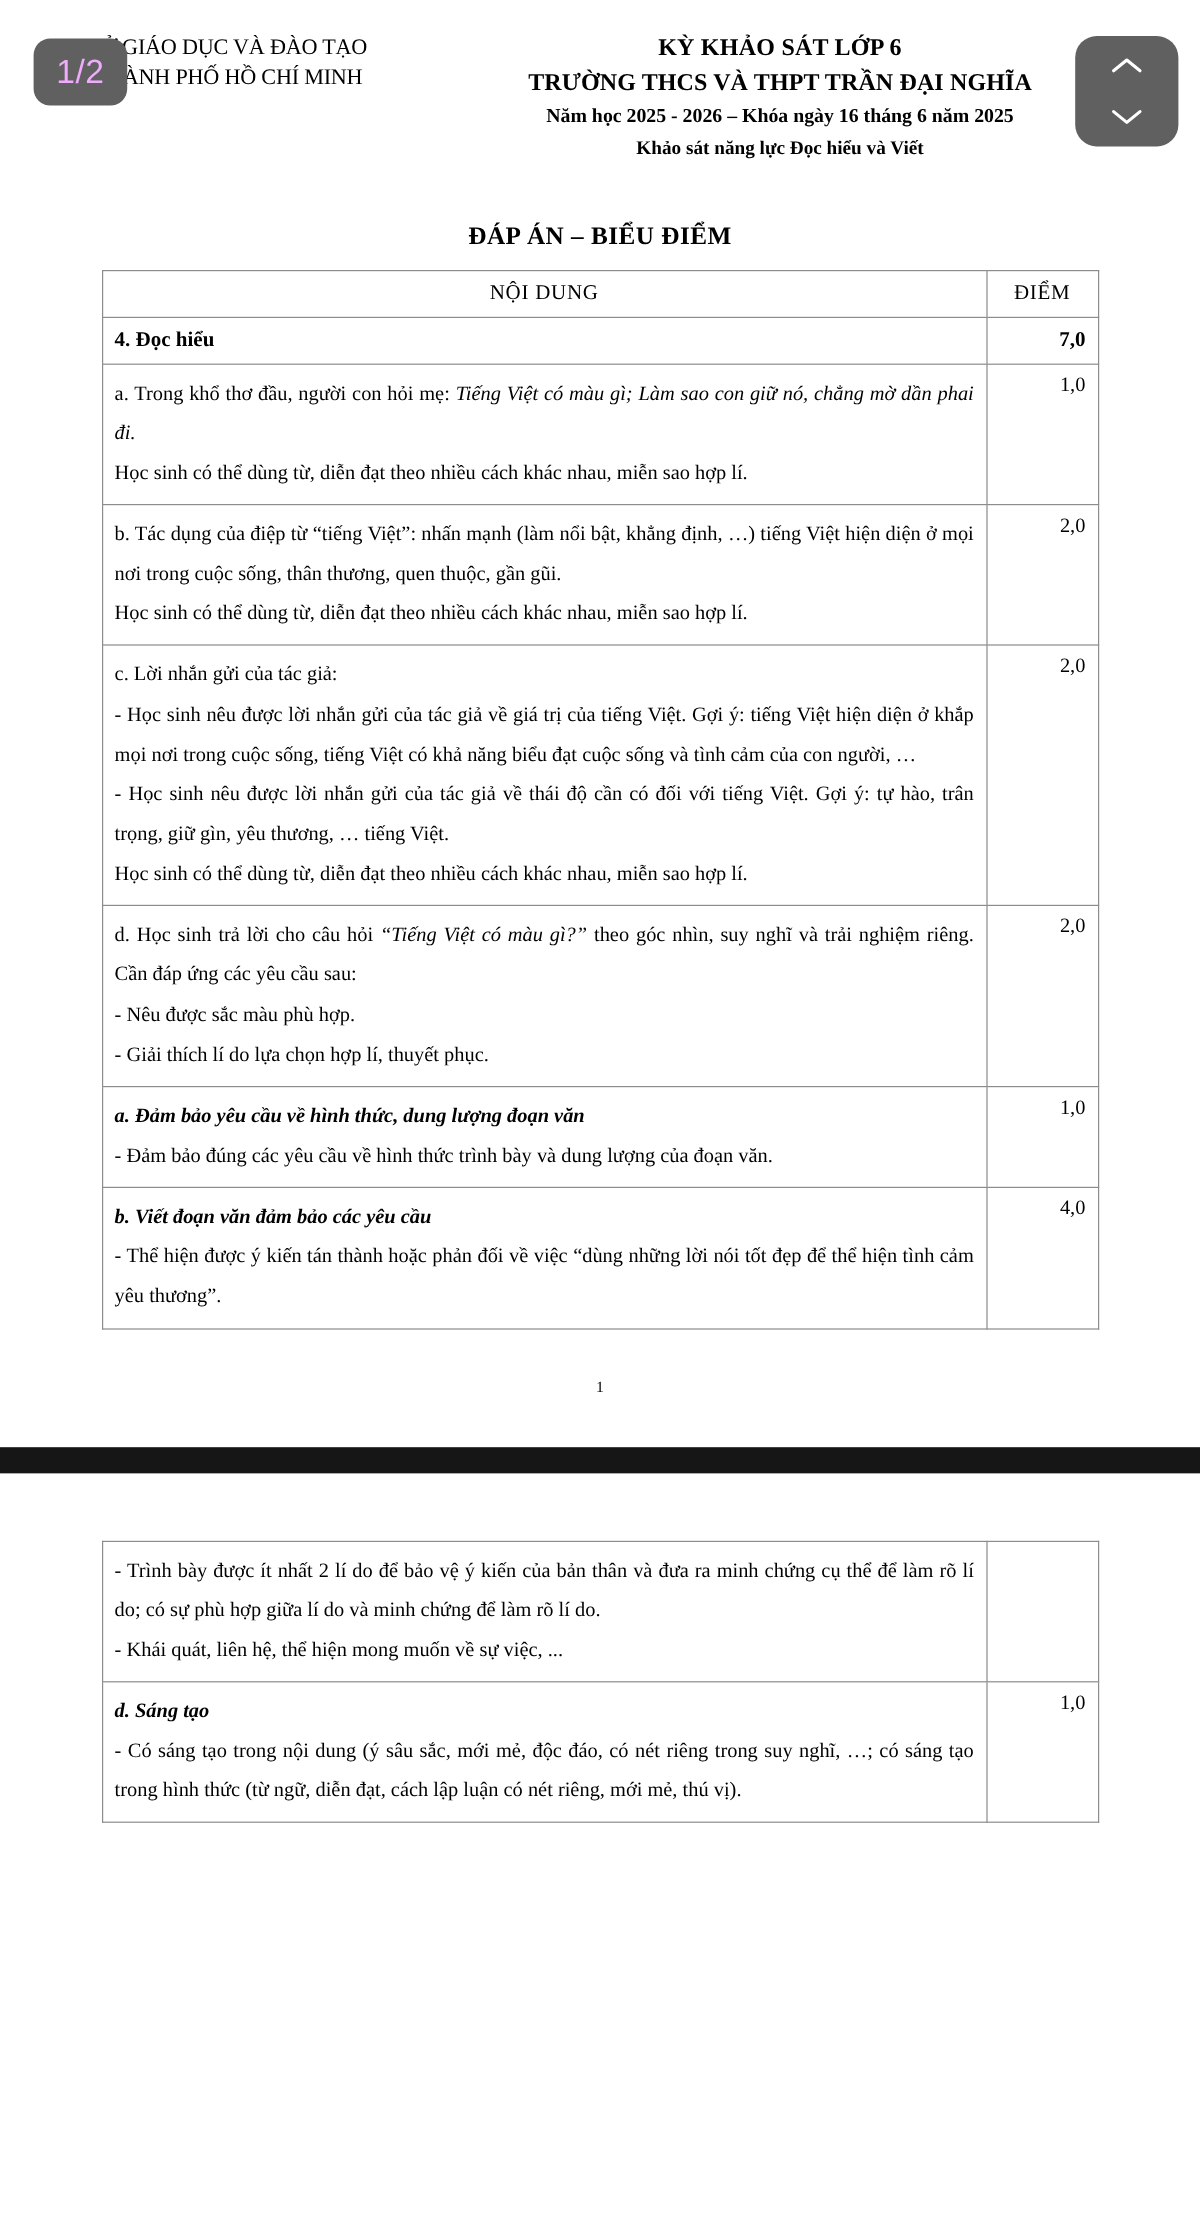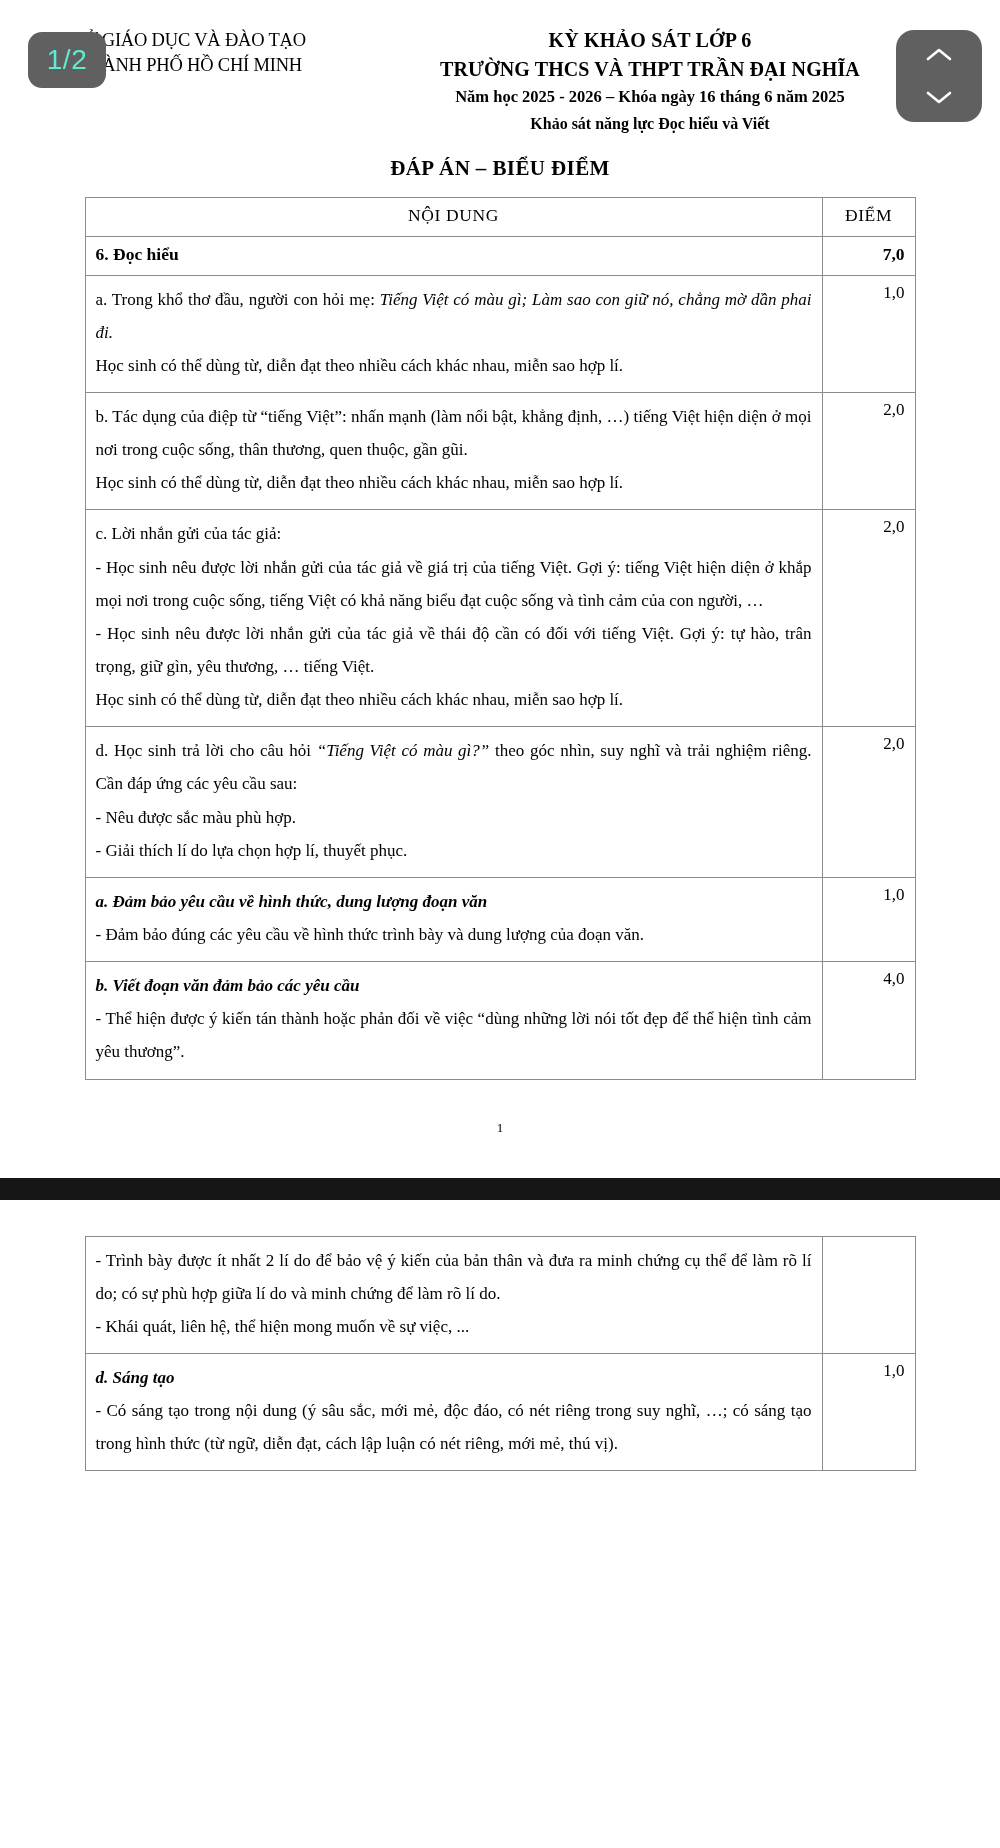--- a/index.html
+++ b/index.html
@@ -23,21 +23,21 @@
 
   
   .page-badge {
     position: absolute;
     left: 28px;
     top: 32px;
     width: 78px;
     height: 56px;
     border-radius: 14px;
     background: #606060;
-    color: #5eead4;
+    color: #f0abfc;
     font-family: "Liberation Sans", sans-serif;
     font-size: 28px;
     font-weight: 400;
     display: flex;
     align-items: center;
     justify-content: center;
     letter-spacing: 0.5px;
     z-index: 40;
   }
   .nav-pill {
@@ -65,21 +65,21 @@
   }
   .nav-pill .chev svg { display: block; }
 
   
   .page {
     position: relative;
     background: #ffffff;
     padding: 0;
   }
   .page-one { padding-top: 18px; }
-  .page-two { padding-top: 36px; }
+  .page-two { padding-top: 56px; }
 
   .sheet-gap {
     width: 100%;
     height: 42px;
     background: #ffffff;
   }
   .sheet-divider {
     width: 100%;
     height: 22px;
     background: #161616;
@@ -127,21 +127,21 @@
     font-weight: bold;
     line-height: 1.7;
   }
 
   
   .doc-title {
     text-align: center;
     font-size: 21px;
     font-weight: bold;
     letter-spacing: 0.4px;
-    margin-top: 18px;
+    margin-top: 46px;
   }
   .doc-intro {
     margin: 22px 84px 0 84px;
     font-size: 17.5px;
     font-weight: bold;
     line-height: 1.62;
     text-align: justify;
     text-indent: 38px;
   }
 
@@ -246,21 +246,21 @@
         <col class="col-score">
       </colgroup>
       <thead>
         <tr>
           <th class="th-content">NỘI DUNG</th>
           <th class="th-score">ĐIỂM</th>
         </tr>
       </thead>
       <tbody id="tbody-main">
           <tr>
-            <td class="sect-head">6. Đọc hiểu</td>
+            <td class="sect-head">4. Đọc hiểu</td>
             <td class="cell-score bold">7,0</td>
           </tr>
           <tr>
             <td class="cell-body">
               <p class="just"><span>a. Trong khổ thơ đầu, người con hỏi mẹ: </span><i>Tiếng Việt có màu gì; Làm sao con giữ nó, chẳng mờ dần phai đi.</i></p>
               <p><span>Học sinh có thể dùng từ, diễn đạt theo nhiều cách khác nhau, miễn sao hợp lí.</span></p>
             </td>
             <td class="cell-score">1,0</td>
           </tr>
           <tr>

